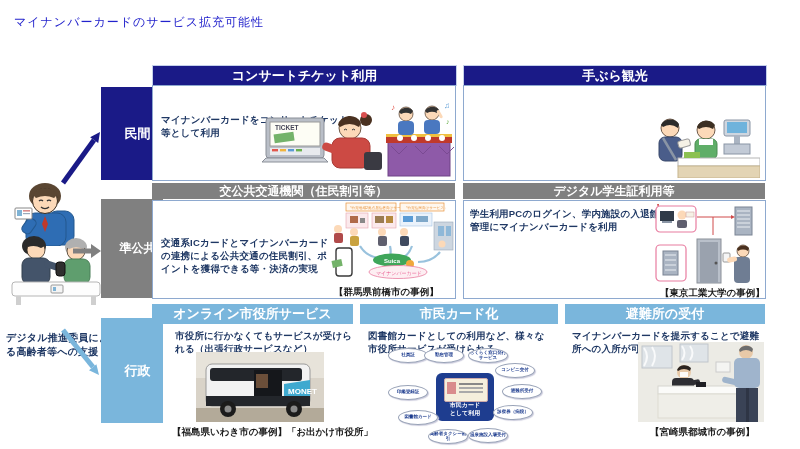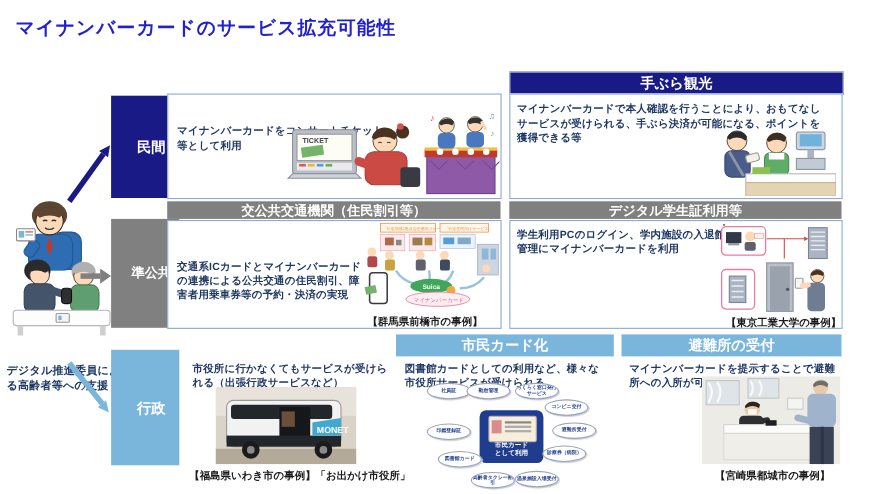--- a/index.html
+++ b/index.html
@@ -1,18 +1,18 @@
 <!DOCTYPE html>
 <html style="--navy: #1a1a87; --gray: #808080; --light_blue: #7ab6dc; --title_blue: #2222cc; --body_text: #1f3864;"><head>
 <meta charset="utf-8">
 <style>
   html,body{margin:0;padding:0;background:#fff;}
   .slide{position:relative;width:800px;height:449px;background:#ffffff;overflow:hidden;
          font-family:"Liberation Sans","DejaVu Sans",sans-serif;}
-  .title{position:absolute;left:14px;top:14px;font-size:17px;font-weight:bold;
+  .title{position:absolute;left:14px;top:14px;font-size:12px;font-weight:normal;
          color:var(--title_blue,#2222cc);letter-spacing:1px;}
 
   
   .row-label{position:absolute;left:101px;width:51px;color:#fff;font-weight:bold;
              display:flex;align-items:center;justify-content:center;font-size:13px;padding-left:11px;}
   .lbl-minkan{top:87px;height:93px;background:var(--navy,#1a1a87);}
   .lbl-junkokyo{top:199px;height:99px;background:var(--gray,#808080);font-size:12px;}
   .lbl-gyosei{top:318px;height:105px;background:var(--light_blue,#7ab6dc);}
 
   
@@ -119,20 +119,21 @@
   </svg>
   <svg class="illu" style="left:55px;top:326px;" width="48" height="52" viewBox="0 0 48 52">
     <line x1="8" y1="4" x2="38" y2="41" stroke="#7ab6dc" stroke-width="5"></line>
     <polygon points="44,49 34,44.2 41.4,38.2" fill="#7ab6dc"></polygon>
   </svg>
 
   <div class="row-label lbl-minkan">民間</div>
   <div class="row-label lbl-junkokyo">準公共</div>
   <div class="row-label lbl-gyosei">行政</div>
 
+  <div class="box-header hdr-navy hx1">コンサートチケット利用</div>
   <div class="box-header hdr-navy hx2">手ぶら観光</div>
 
   <div class="box-body bordered r1 bx1"></div>
   <div class="box-body bordered r1 bx2"></div>
 
   <div class="body-text" style="left:161px;top:94px;width:195px;margin-top:20px;">マイナンバーカードをコンサートチケット等として利用</div>
 
   <svg class="illu" style="left:258px;top:100px;" width="196" height="78" viewBox="0 0 196 78">
 
     <rect x="8" y="18" width="58" height="40" rx="3" fill="#b9bec7" stroke="#8a8f98"></rect>
@@ -169,21 +170,20 @@
     <rect x="140" y="21" width="16" height="14" rx="4" fill="#4a78c0"></rect>
     <circle cx="174" cy="13" r="7" fill="#fcd9b8" stroke="#4a3626" stroke-width="0.7"></circle>
     <path d="M167,11 a8,7 0 0 1 14,-1 l-2,3 a11,11 0 0 0 -10,0 z" fill="#333"></path>
     <rect x="166" y="20" width="16" height="14" rx="4" fill="#4a78c0"></rect>
     <rect x="180" y="10" width="3" height="9" rx="1.5" fill="#fcd9b8" transform="rotate(-30 181 14)"></rect>
     <text x="133" y="10" font-size="8" fill="#e2574c">♪</text>
     <text x="186" y="8" font-size="8" fill="#5a9bd5">♫</text>
     <text x="188" y="24" font-size="7" fill="#6ab04c">♪</text>
   </svg>
 
-  <div class="body-text" style="left:470px;top:94px;width:278px;">マイナンバーカードで本人確認を行うことにより、おもてなしサービスが受けられる、手ぶら決済が可能になる、ポイントを獲得できる等</div>
 
   <svg class="illu" style="left:648px;top:112px;" width="112" height="66" viewBox="0 0 112 66">
 
     <rect x="76" y="8" width="26" height="16" rx="2" fill="#cfd6df" stroke="#8a95a5"></rect>
     <rect x="79" y="10" width="20" height="11" fill="#6fb3dc"></rect>
     <rect x="86" y="24" width="6" height="8" fill="#aab4c2"></rect>
     <rect x="76" y="32" width="26" height="10" fill="#c2cad6" stroke="#8a95a5"></rect>
 
     <circle cx="58" cy="18" r="9" fill="#fcd9b8" stroke="#4a3626" stroke-width="0.8"></circle>
     <path d="M49,15 a10,9 0 0 1 18,-2 l-2,4 a14,14 0 0 0 -14,0 z" fill="#3c2f22"></path>
@@ -200,21 +200,21 @@
     <rect x="30" y="54" width="82" height="12" fill="#e3d4b4" stroke="#c7b58e"></rect>
     <rect x="36" y="40" width="16" height="6" fill="#8cc152"></rect>
   </svg>
 
   <div class="box-header hdr-gray hx1">交公共交通機関（住民割引等）</div>
   <div class="box-header hdr-gray hx2">デジタル学生証利用等</div>
 
   <div class="box-body bordered r2 bx1"></div>
   <div class="box-body bordered r2 bx2"></div>
 
-  <div class="body-text" style="left:161px;top:237px;width:168px;">交通系ICカードとマイナンバーカードの連携による公共交通の住民割引、障害者用乗車券等の予約・決済の実現</div>
+  <div class="body-text" style="left:161px;top:237px;width:168px;">交通系ICカードとマイナンバーカードの連携による公共交通の住民割引、ポイントを獲得できる等・決済の実現</div>
 
   <svg class="illu" style="left:330px;top:202px;" width="124" height="82" viewBox="0 0 124 82">
     <rect x="16" y="1" width="50" height="8" fill="#fff7ee" stroke="#e8923a" stroke-width="0.7"></rect>
     <text x="18" y="7" font-size="3.6" fill="#e8923a">「特定地域2拠点居住者向けサービス」</text>
     <rect x="70" y="1" width="44" height="8" fill="#fff7ee" stroke="#e8923a" stroke-width="0.7"></rect>
     <text x="74" y="7" font-size="3.6" fill="#e8923a">「特定住民向けサービス」</text>
     <rect x="16" y="11" width="22" height="15" fill="#fbe9ec" stroke="#e5a5b0" stroke-width="0.6"></rect>
     <rect x="20" y="14" width="8" height="7" fill="#b06a4a"></rect>
       <rect x="30" y="16" width="5" height="5" fill="#888"></rect>
     <rect x="42" y="11" width="24" height="15" fill="#fbe9ec" stroke="#e5a5b0" stroke-width="0.6"></rect>
@@ -269,20 +269,21 @@
     <circle cx="61" cy="60" r="1.5" fill="#555"></circle>
     <rect x="68" y="50" width="7" height="9" rx="1" fill="#f5f5f5" stroke="#999"></rect>
     <circle cx="88" cy="48" r="6" fill="#fcd9b8" stroke="#4a3626" stroke-width="0.7"></circle>
     <path d="M82,46 a7,6 0 0 1 12,-1 l-1,3 a10,10 0 0 0 -10,0 z" fill="#4a3120"></path>
     <rect x="79" y="54" width="16" height="26" rx="4" fill="#6f7d93"></rect>
     <rect x="72" y="54" width="10" height="5" rx="2.5" fill="#fcd9b8" transform="rotate(-12 77 56)"></rect>
   </svg>
 
   <div class="caption" style="left:660px;top:287px;">【東京工業大学の事例】</div>
 
+  <div class="box-header hdr-blue gx1">オンライン市役所サービス</div>
   <div class="box-header hdr-blue gx2">市民カード化</div>
   <div class="box-header hdr-blue gx3">避難所の受付</div>
 
   <div class="body-text" style="left:175px;top:330px;width:185px;">市役所に行かなくてもサービスが受けられる（出張行政サービスなど）</div>
 
   <svg class="illu" style="left:196px;top:352px;" width="128" height="70" viewBox="0 0 128 70">
     <rect x="0" y="0" width="128" height="70" fill="#d9d3c8"></rect>
     <rect x="0" y="0" width="128" height="26" fill="#e7e3da"></rect>
     <rect x="0" y="56" width="128" height="14" fill="#b3aa99"></rect>
     <rect x="10" y="12" width="104" height="42" rx="6" fill="#f2f2f2" stroke="#9a9a9a"></rect>

